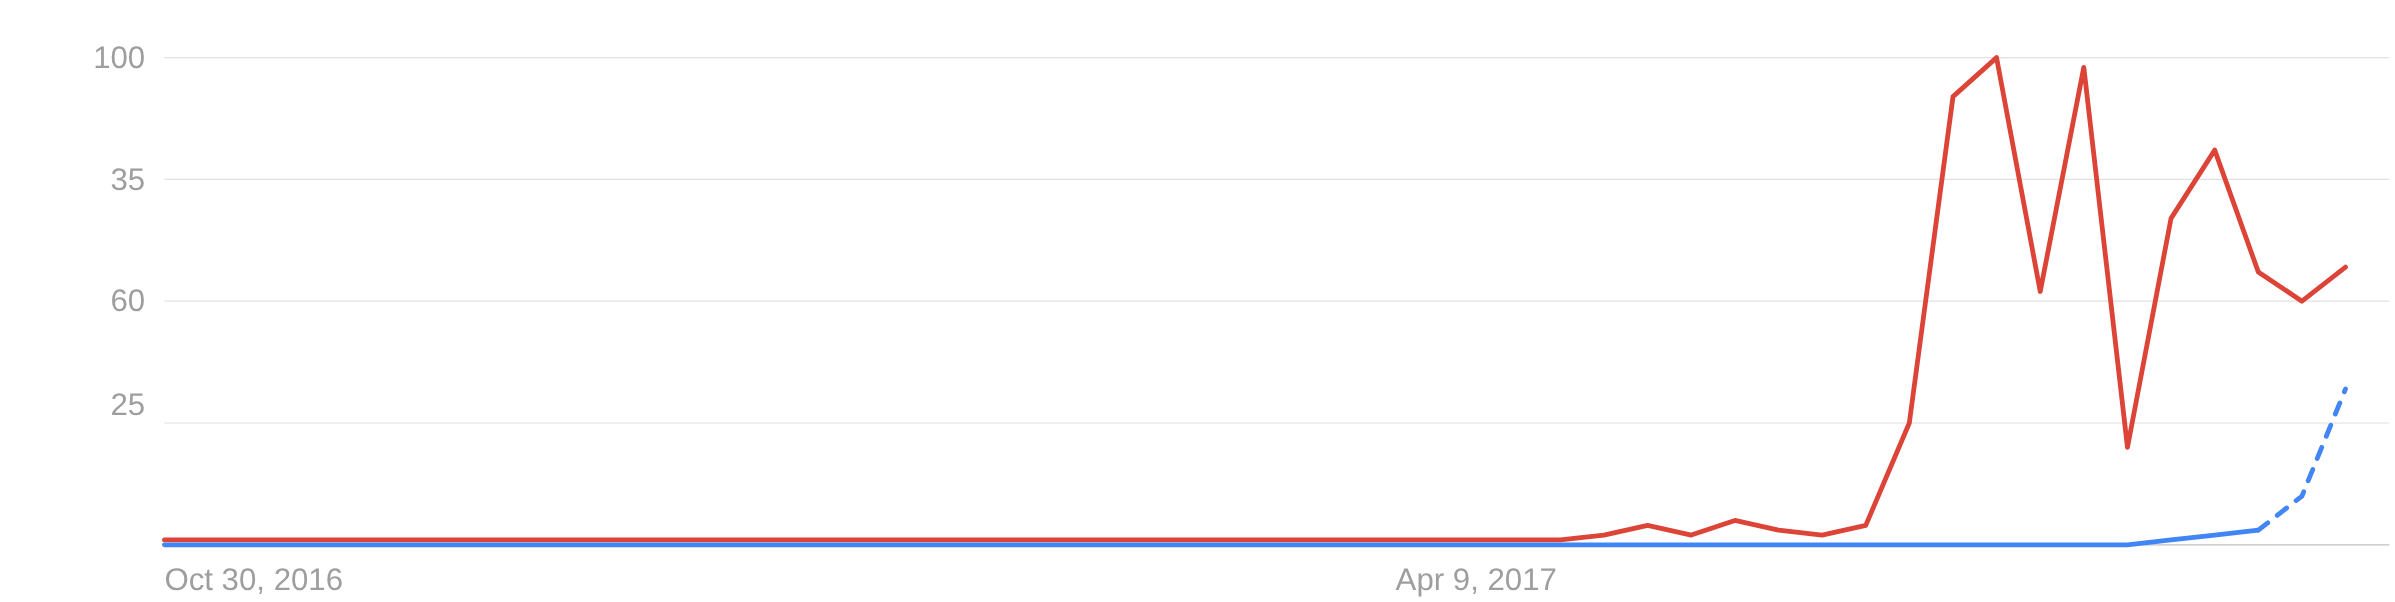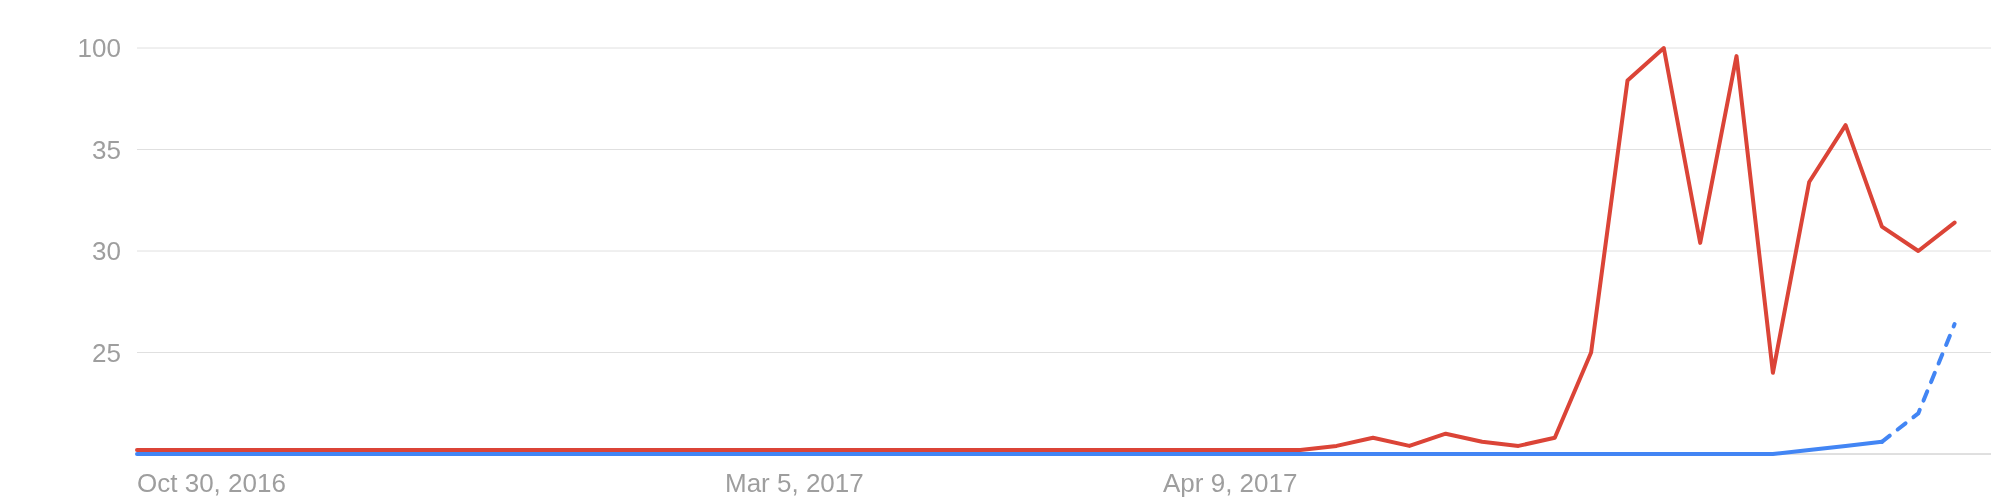--- a/index.html
+++ b/index.html
@@ -60,25 +60,24 @@
   .series.blue { stroke: #4285f4; }
   .series.blue.dashed { stroke-dasharray: 10 10; }
 </style>
 </head>
 <body>
 
 <div class="chart-wrap">
 
   <div class="y-label" style="top:48px">100</div>
   <div class="y-label" style="top:150px">35</div>
-  <div class="y-label" style="top:251px">30</div>
-  <div class="y-label" style="top:353px">25</div>
+  <div class="y-label" style="top:251px">60</div>
+  <div class="y-label" style="top:337px">25</div>
 
   <div class="x-label" style="left:112px">Oct 30, 2016</div>
-  <div class="x-label" style="left:700px">Mar 5, 2017</div>
   <div class="x-label" style="left:1138px">Apr 9, 2017</div>
 
   <svg class="plot">
 
     <g id="gridlines">
         <line x1="0" x2="1854" y1="304.5" y2="304.5" class="gridline"></line>
         <line x1="0" x2="1854" y1="203" y2="203" class="gridline"></line>
         <line x1="0" x2="1854" y1="101.5" y2="101.5" class="gridline"></line>
         <line x1="0" x2="1854" y1="0" y2="0" class="gridline"></line>
       </g>

